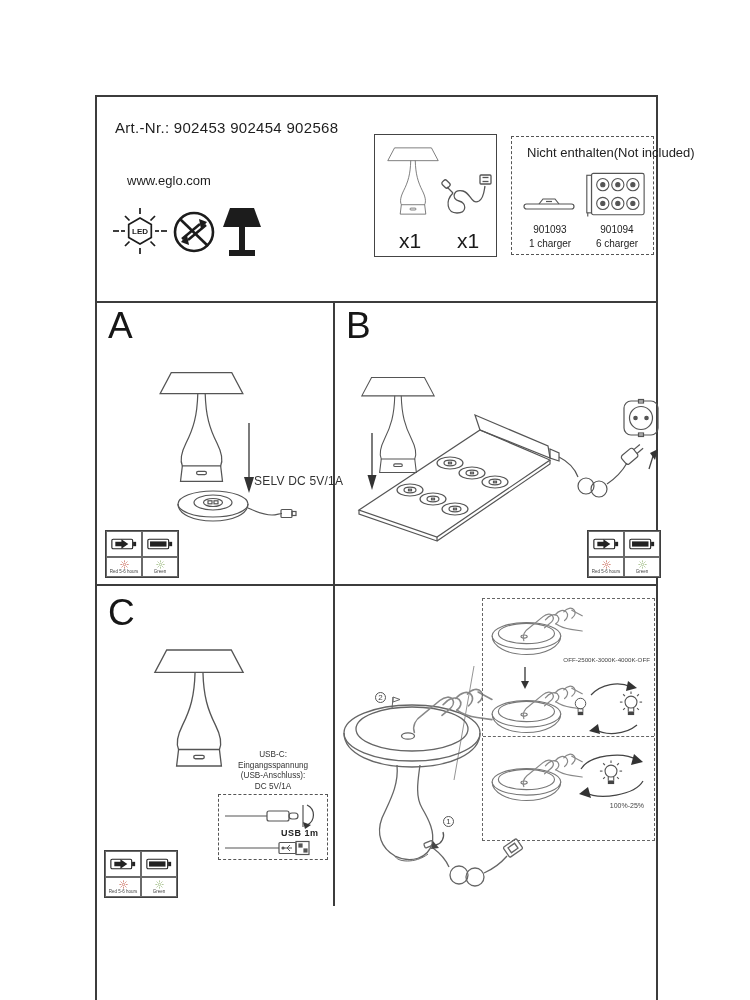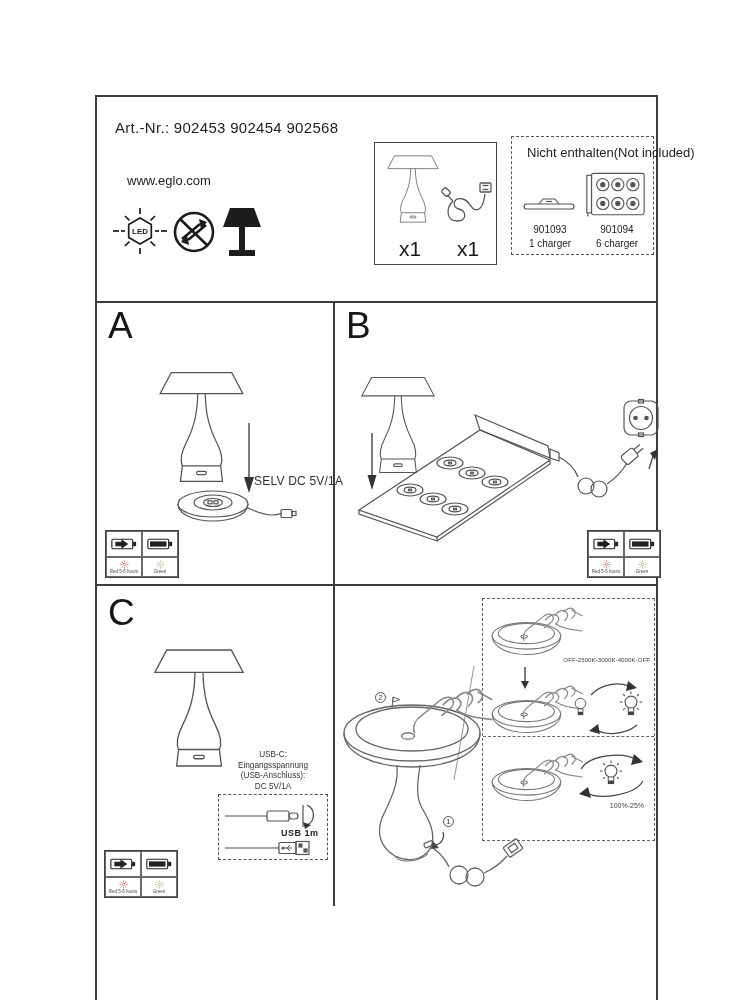--- a/index.html
+++ b/index.html
@@ -19,21 +19,21 @@
   .hdr{position:absolute;left:0;top:0;width:100%;height:206px;border-bottom:2px solid #3c3c3c;}
   .row2{position:absolute;left:0;top:206px;width:100%;height:283px;border-bottom:2px solid #3c3c3c;}
   .row3{position:absolute;left:0;top:489px;width:100%;height:320px;}
   .cellL{position:absolute;left:0;top:0;width:238px;height:100%;border-right:2px solid #3c3c3c;}
   .cellR{position:absolute;left:238px;top:0;width:321px;height:100%;}
 
   .artnr{font-size:15px;letter-spacing:.3px;color:#1e1e1e;}
   .site{font-size:13px;color:#1e1e1e;}
   .seclabel{font-size:37px;font-weight:500;color:#161616;line-height:1;}
 
-  .contentsBox{border:1.6px solid #444;background:#fff;margin-top:8px;}
+  .contentsBox{border:1.6px solid #444;background:#fff;}
   .qty{font-size:21px;color:#1a1a1a;}
 
   .notIncl{border:1.6px dashed #555;background:#fff;}
   .notIncl .ttl{font-size:13px;color:#222;white-space:nowrap;padding-left:6px;}
   .code{font-size:10px;color:#222;text-align:center;line-height:1.35;}
 
   .selv{font-size:12px;color:#333;white-space:nowrap;letter-spacing:.2px;margin-left:29px;}
 
   .usbtxt{font-size:8.2px;color:#333;line-height:1.3;text-align:center;}
   .usbBox{border:1.6px dashed #555;}

